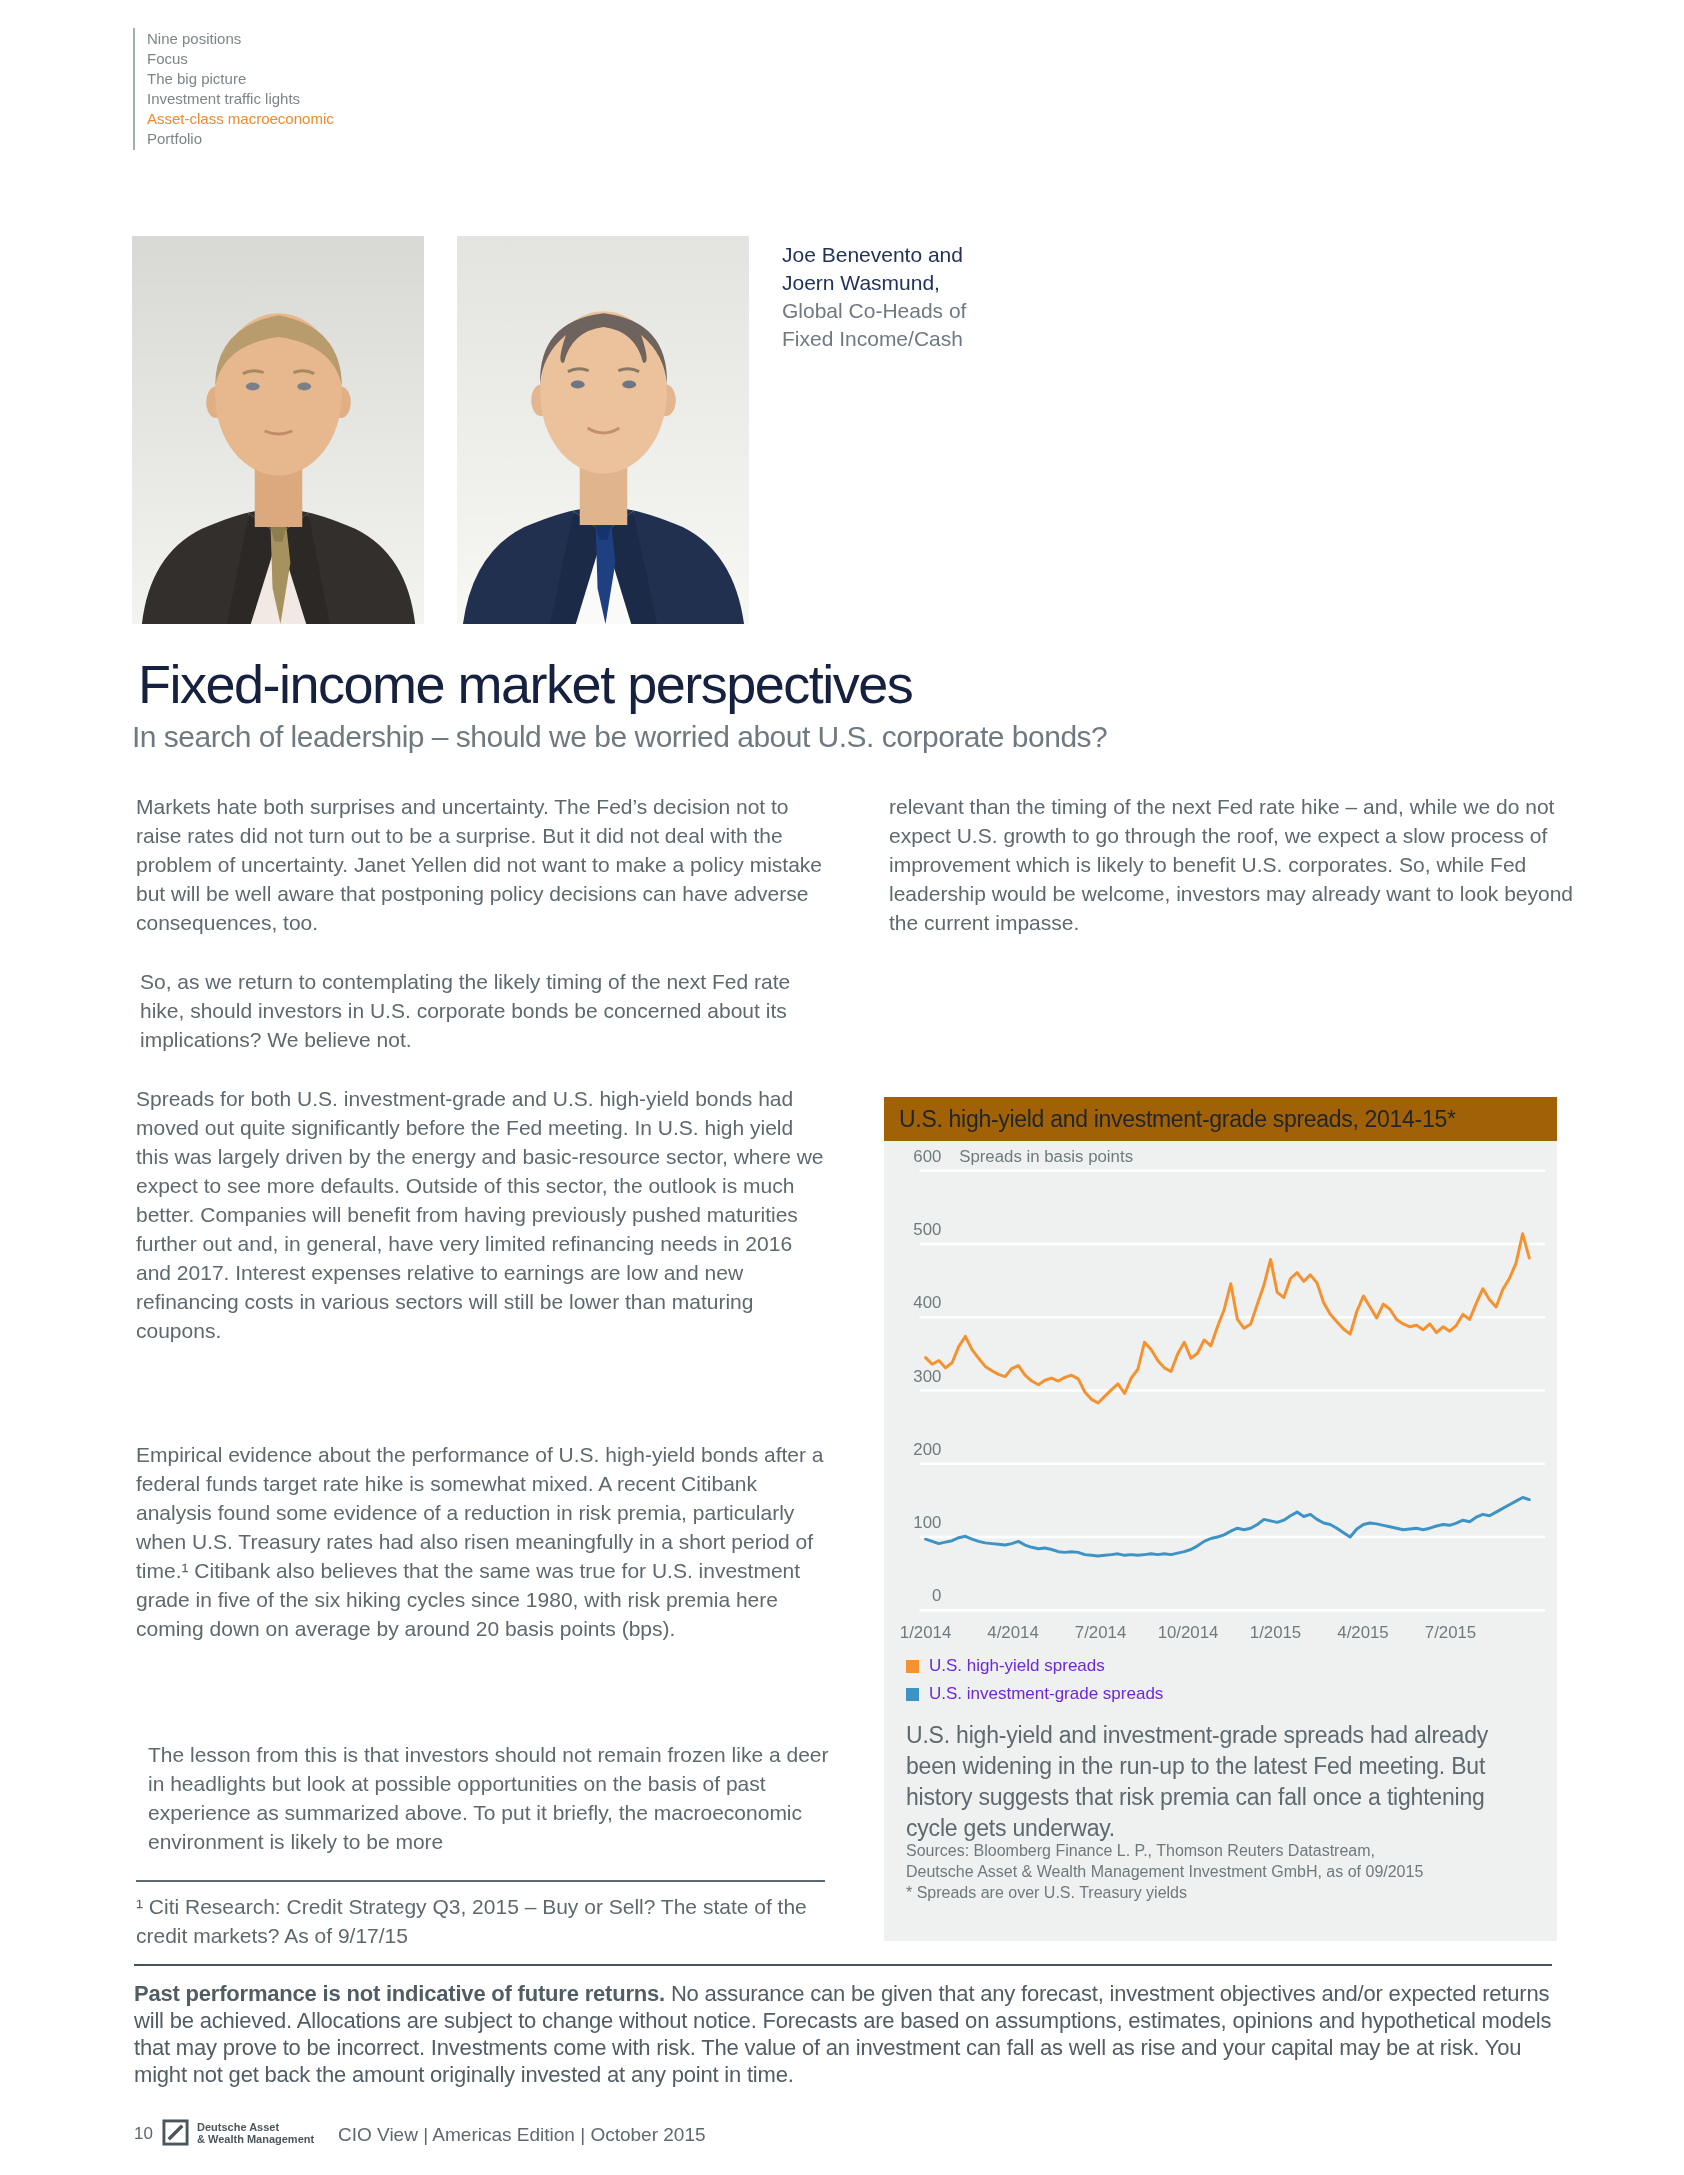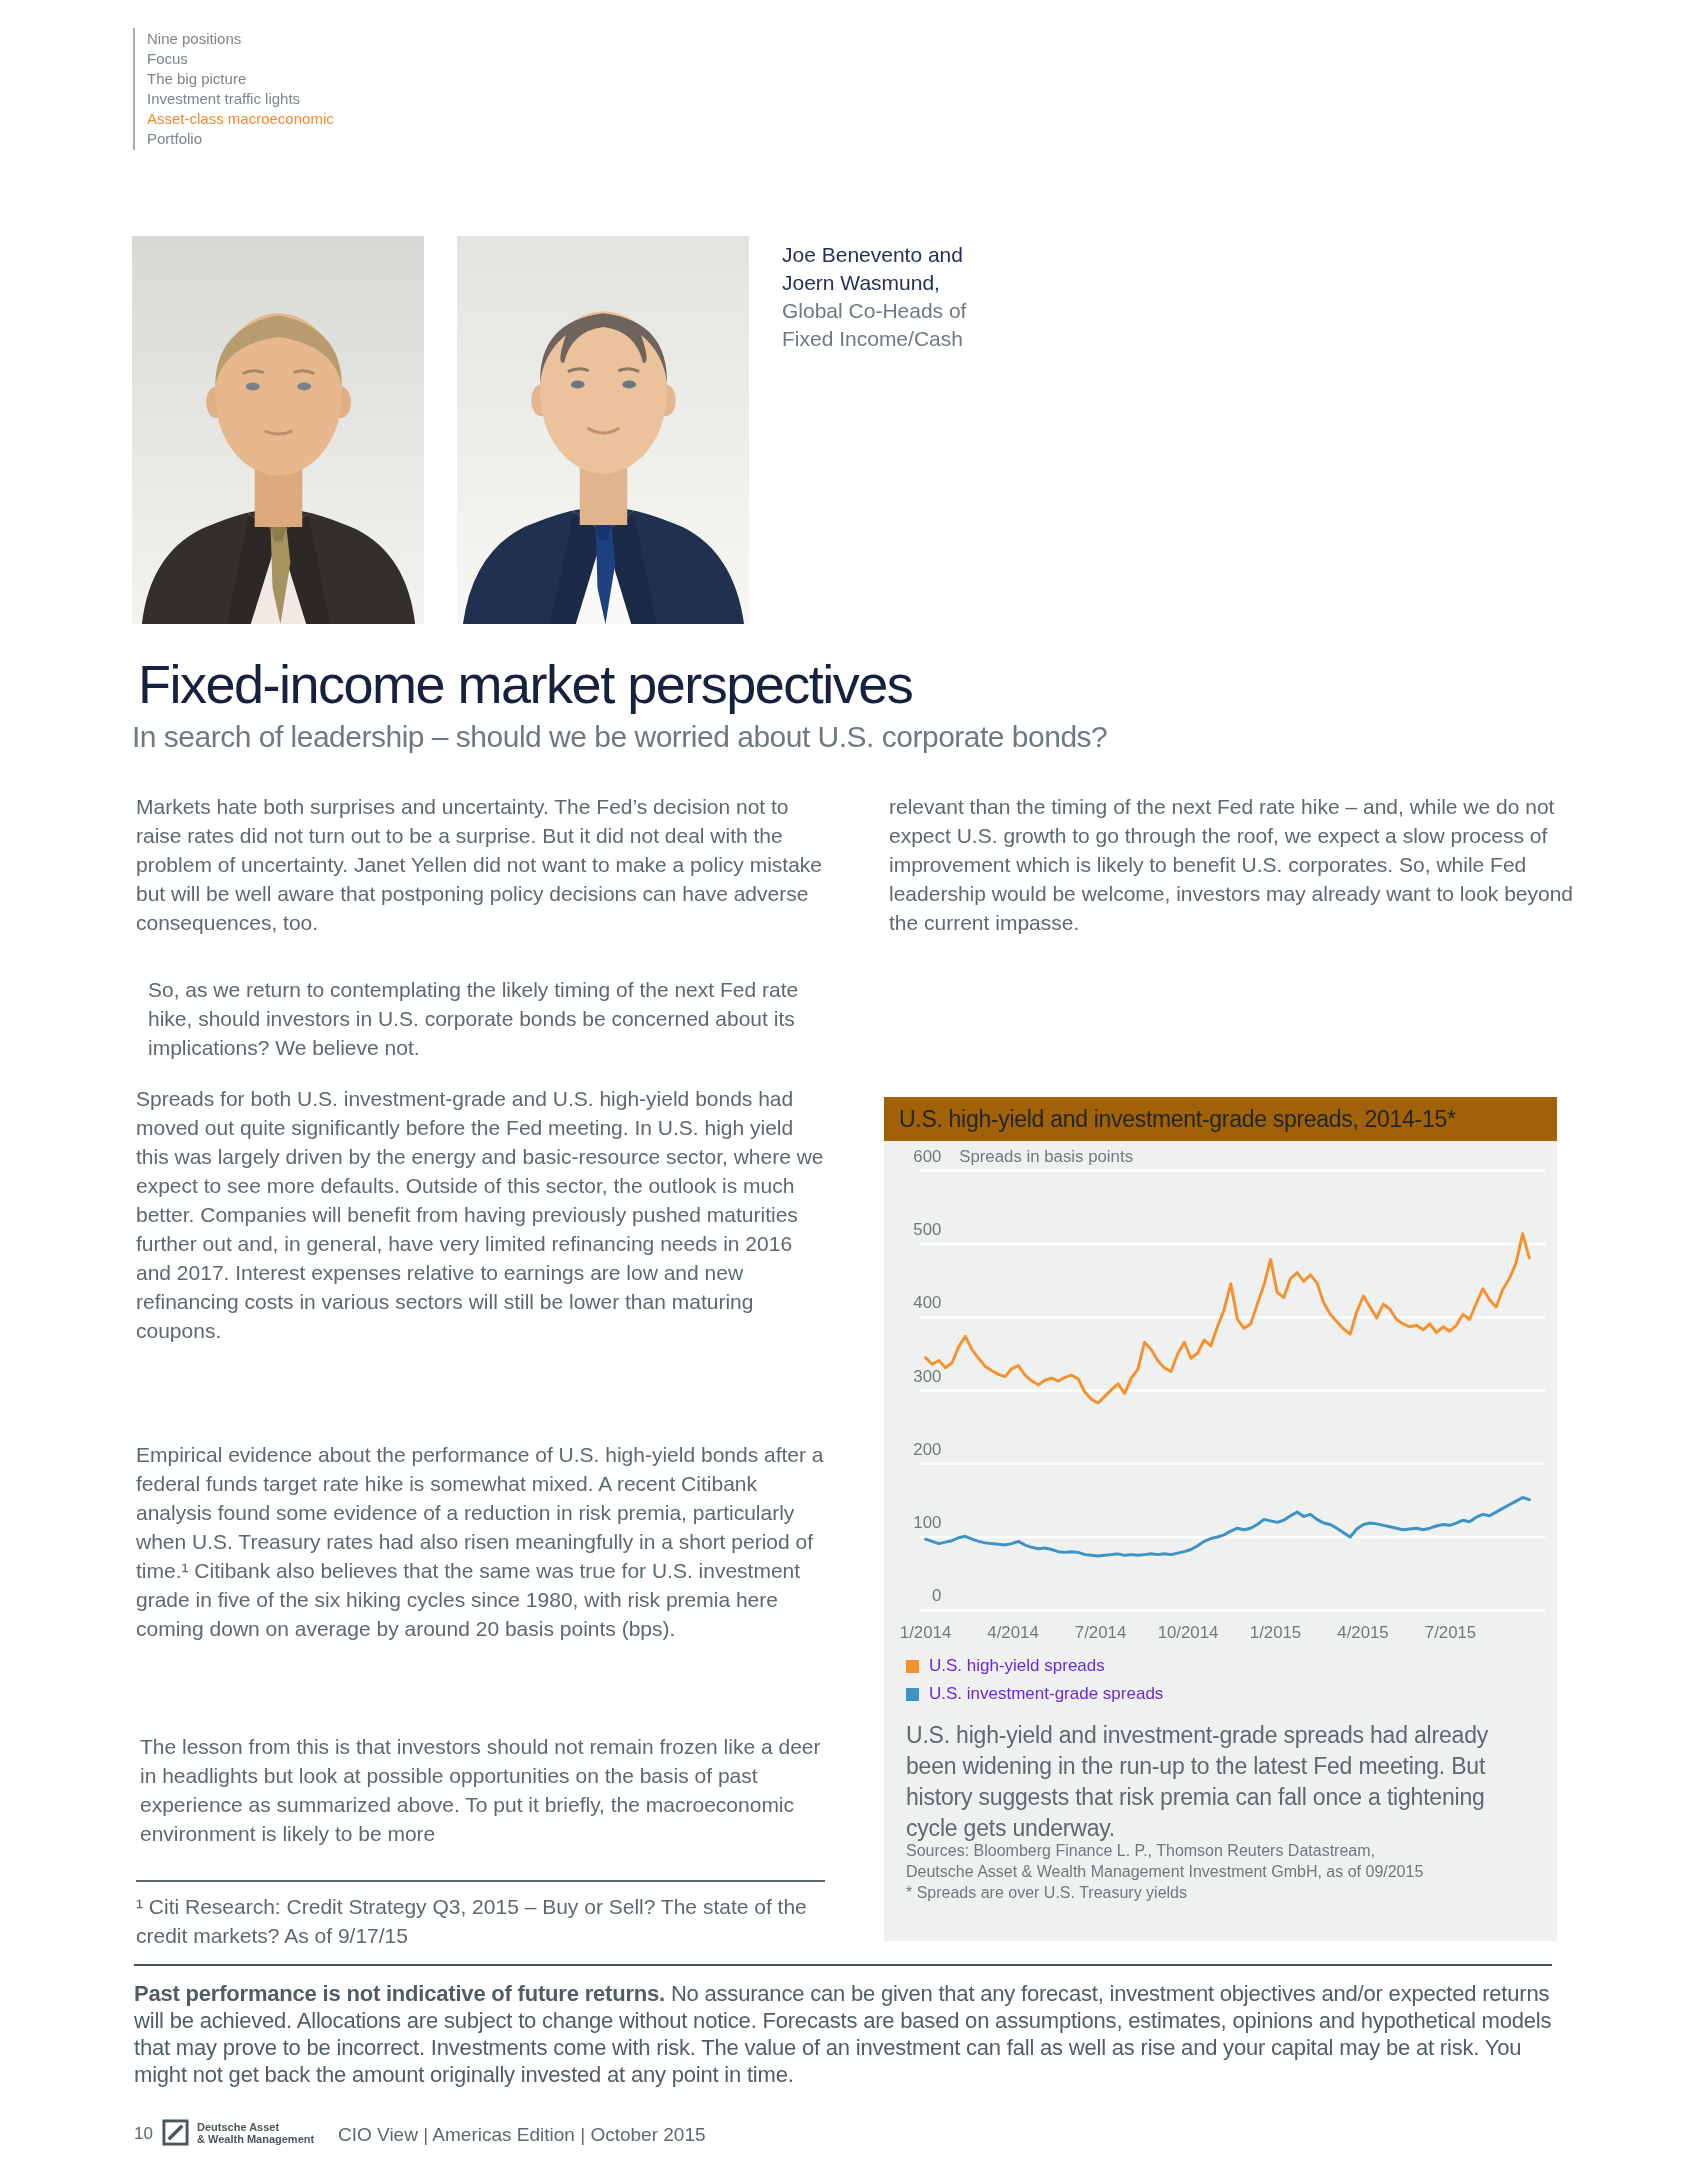--- a/index.html
+++ b/index.html
@@ -137,24 +137,24 @@
     <div class="navy">Joe Benevento and</div>
     <div class="navy">Joern Wasmund,</div>
     <div class="gray">Global Co-Heads of</div>
     <div class="gray">Fixed Income/Cash</div>
   </div>
 
   <h1 class="title" style="margin:8px;font-weight:400;">Fixed-income market perspectives</h1>
   <h2 class="subtitle" style="margin:0;font-weight:400;">In search of leadership – should we be worried about U.S. corporate bonds?</h2>
 
   <p class="body-par" id="par-left-1" style="margin:0;">Markets hate both surprises and uncertainty. The Fed’s decision not to raise rates did not turn out to be a surprise. But it did not deal with the problem of uncertainty. Janet Yellen did not want to make a policy mistake but will be well aware that postponing policy decisions can have adverse consequences, too.</p>
-  <p class="body-par" id="par-left-2" style="margin:12px;">So, as we return to contemplating the likely timing of the next Fed rate hike, should investors in U.S. corporate bonds be concerned about its implications? We believe not.</p>
+  <p class="body-par" id="par-left-2" style="margin:4px;">So, as we return to contemplating the likely timing of the next Fed rate hike, should investors in U.S. corporate bonds be concerned about its implications? We believe not.</p>
   <p class="body-par" id="par-left-3" style="margin:0;">Spreads for both U.S. investment-grade and U.S. high-yield bonds had moved out quite significantly before the Fed meeting. In U.S. high yield this was largely driven by the energy and basic-resource sector, where we expect to see more defaults. Outside of this sector, the outlook is much better. Companies will benefit from having previously pushed maturities further out and, in general, have very limited refinancing needs in 2016 and 2017. Interest expenses relative to earnings are low and new refinancing costs in various sectors will still be lower than maturing coupons.</p>
   <p class="body-par" id="par-left-4" style="margin:0;">Empirical evidence about the performance of U.S. high-yield bonds after a federal funds target rate hike is somewhat mixed. A recent Citibank analysis found some evidence of a reduction in risk premia, particularly when U.S. Treasury rates had also risen meaningfully in a short period of time.¹ Citibank also believes that the same was true for U.S. investment grade in five of the six hiking cycles since 1980, with risk premia here coming down on average by around 20 basis points (bps).</p>
-  <p class="body-par" id="par-left-5" style="margin:4px;">The lesson from this is that investors should not remain frozen like a deer in headlights but look at possible opportunities on the basis of past experience as summarized above. To put it briefly, the macroeconomic environment is likely to be more</p>
+  <p class="body-par" id="par-left-5" style="margin:12px;">The lesson from this is that investors should not remain frozen like a deer in headlights but look at possible opportunities on the basis of past experience as summarized above. To put it briefly, the macroeconomic environment is likely to be more</p>
   <p class="body-par" id="par-right-1" style="margin:0;">relevant than the timing of the next Fed rate hike – and, while we do not expect U.S. growth to go through the roof, we expect a slow process of improvement which is likely to benefit U.S. corporates. So, while Fed leadership would be welcome, investors may already want to look beyond the current impasse.</p>
 
   <div class="chart-box">
     <div class="chart-title-bar">U.S. high-yield and investment-grade spreads, 2014-15*</div>
     <div class="chart-panel">
       <svg id="chart-svg" width="673" height="507" viewBox="0 0 680 512">
           <line x1="36" y1="30.0" x2="668" y2="30.0" stroke="#FFFFFF" stroke-width="2.5"></line>
           <text x="58" y="21.0" text-anchor="end">600</text>
           <line x1="36" y1="104.0" x2="668" y2="104.0" stroke="#FFFFFF" stroke-width="2.5"></line>
           <text x="58" y="95.0" text-anchor="end">500</text>

